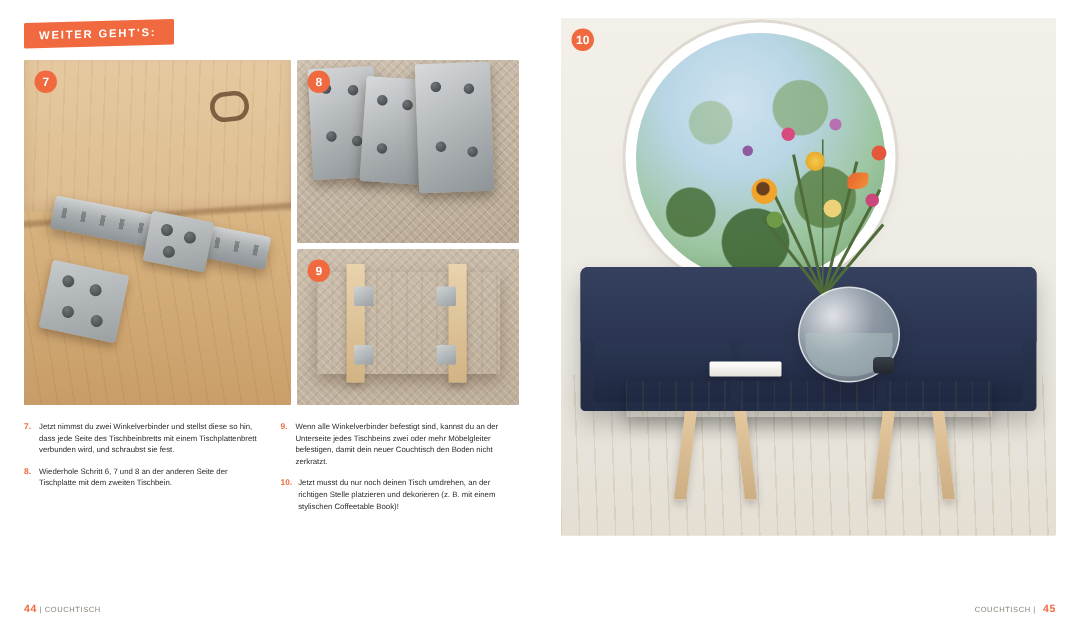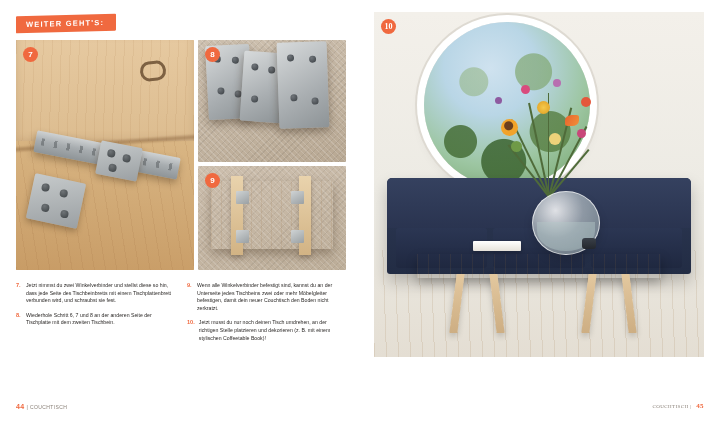--- a/index.html
+++ b/index.html
@@ -25,21 +25,20 @@
     height: 423px;
     box-sizing: border-box;
   }
   .page-left {
     width: 360px;
     padding: 12px 14px 0 16px;
   }
   .page-right {
     width: 360px;
     padding: 12px 16px 0 14px;
-    font-family: Liberation Serif, serif;
   }
   
   .banner-wrap {
     position: relative;
     height: 22px;
     margin-bottom: 6px;
   }
   .banner {
     display: inline-block;
     background: #f0693f;

